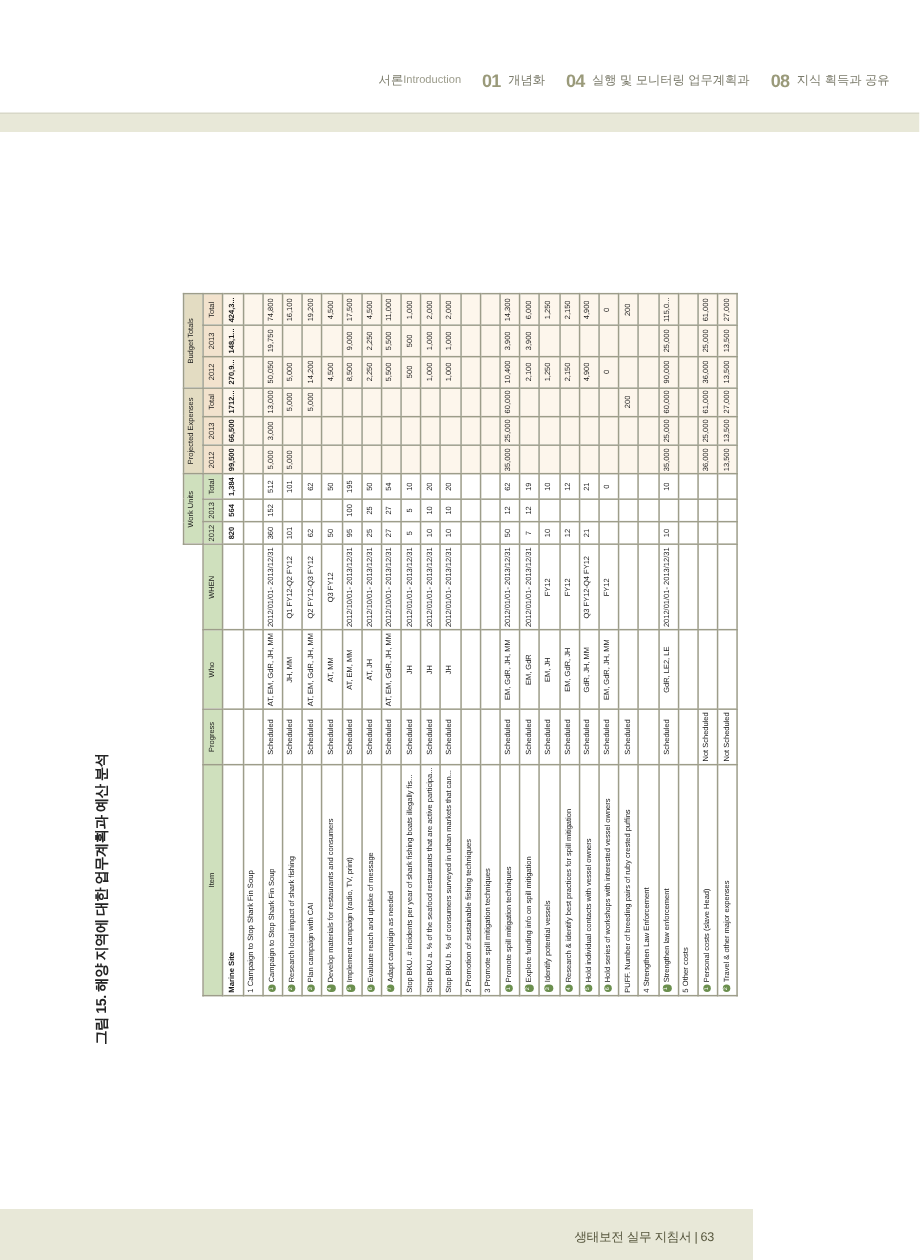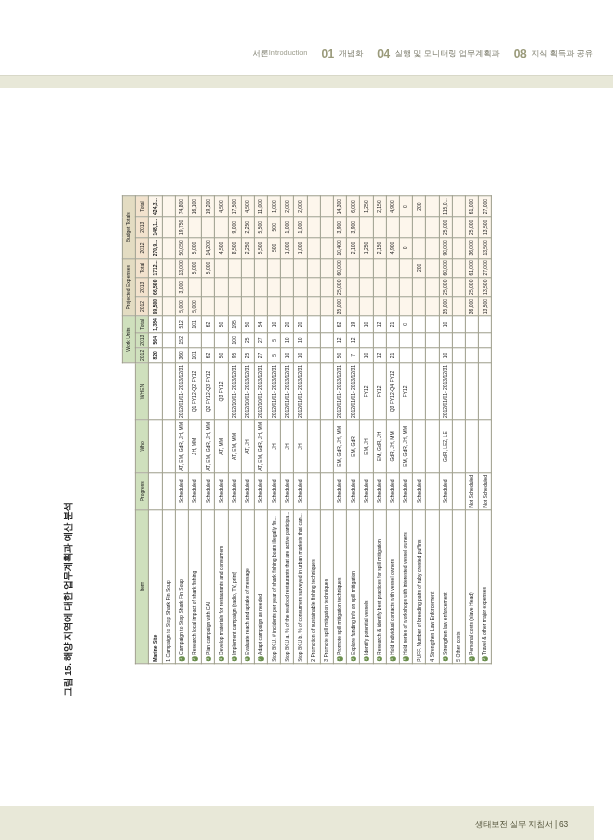--- a/index.html
+++ b/index.html
@@ -156,21 +156,21 @@
     line-height: 5.4px;
     text-align: center;
     margin-right: 1.5px;
     vertical-align: middle;
   }
 
   
   .footer-band {
     position: absolute;
     left: 0; bottom: 0;
-    width: 594px; height: 34px;
+    width: 502px; height: 34px;
     background: #e8e8d8;
   }
   .footer-text {
     position: absolute;
     right: 26px; bottom: 10px;
     font-size: 8.4px;
     color: #55553c;
     letter-spacing: -0.2px;
   }
 </style>

